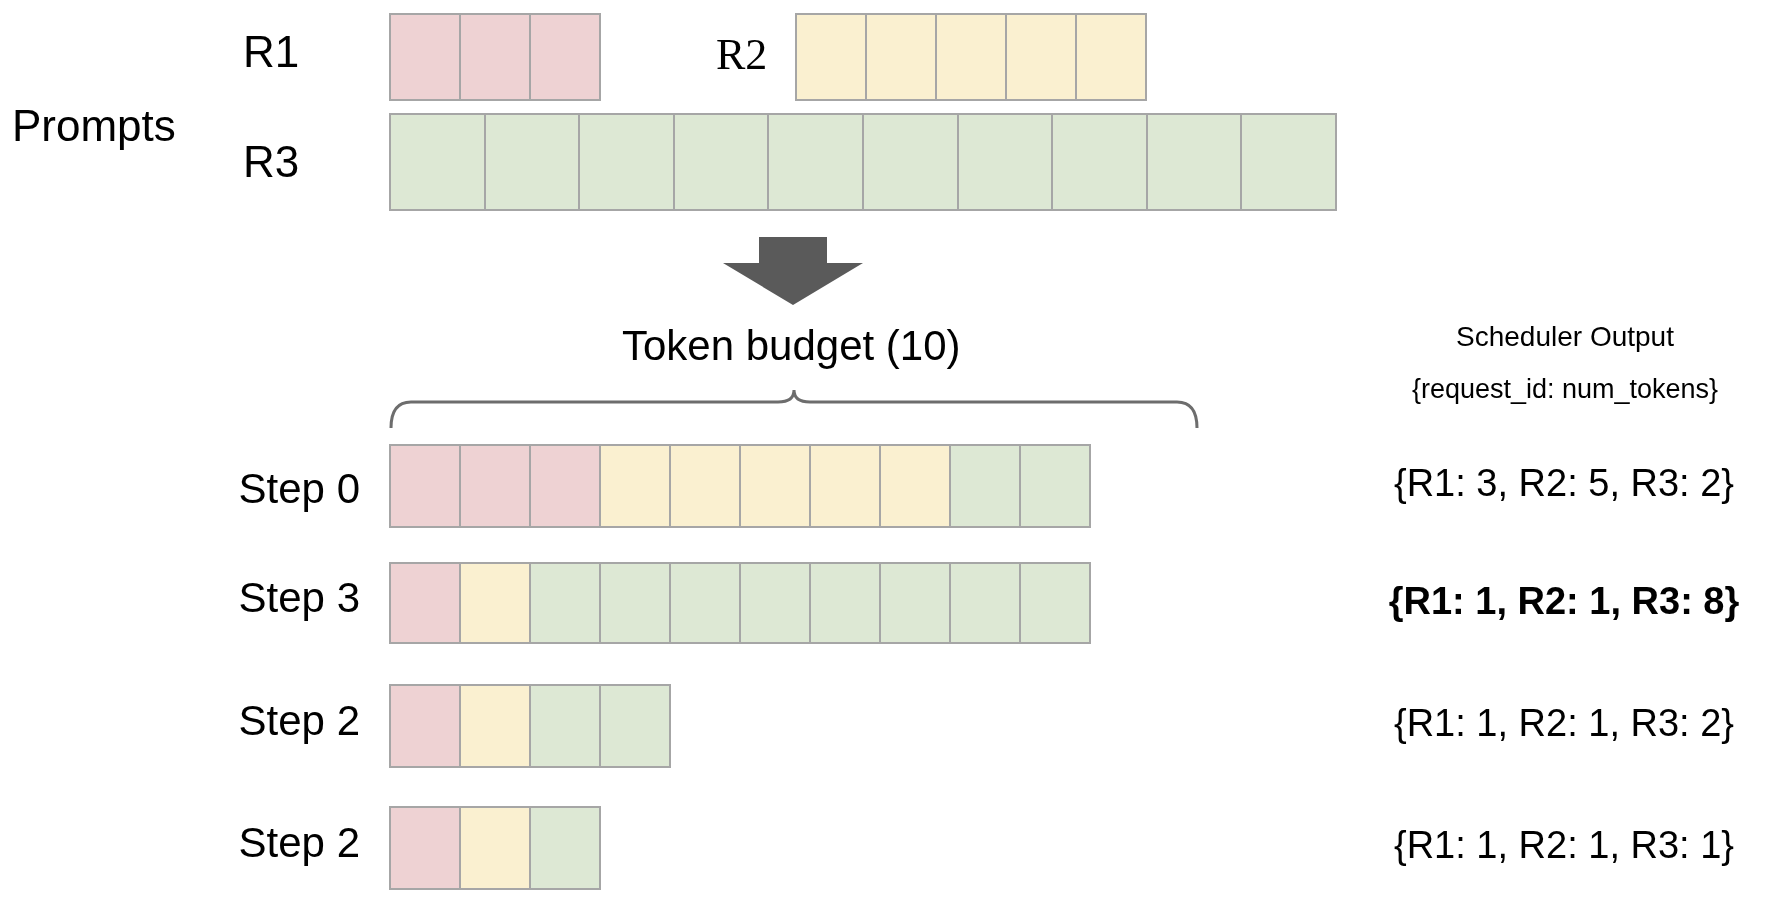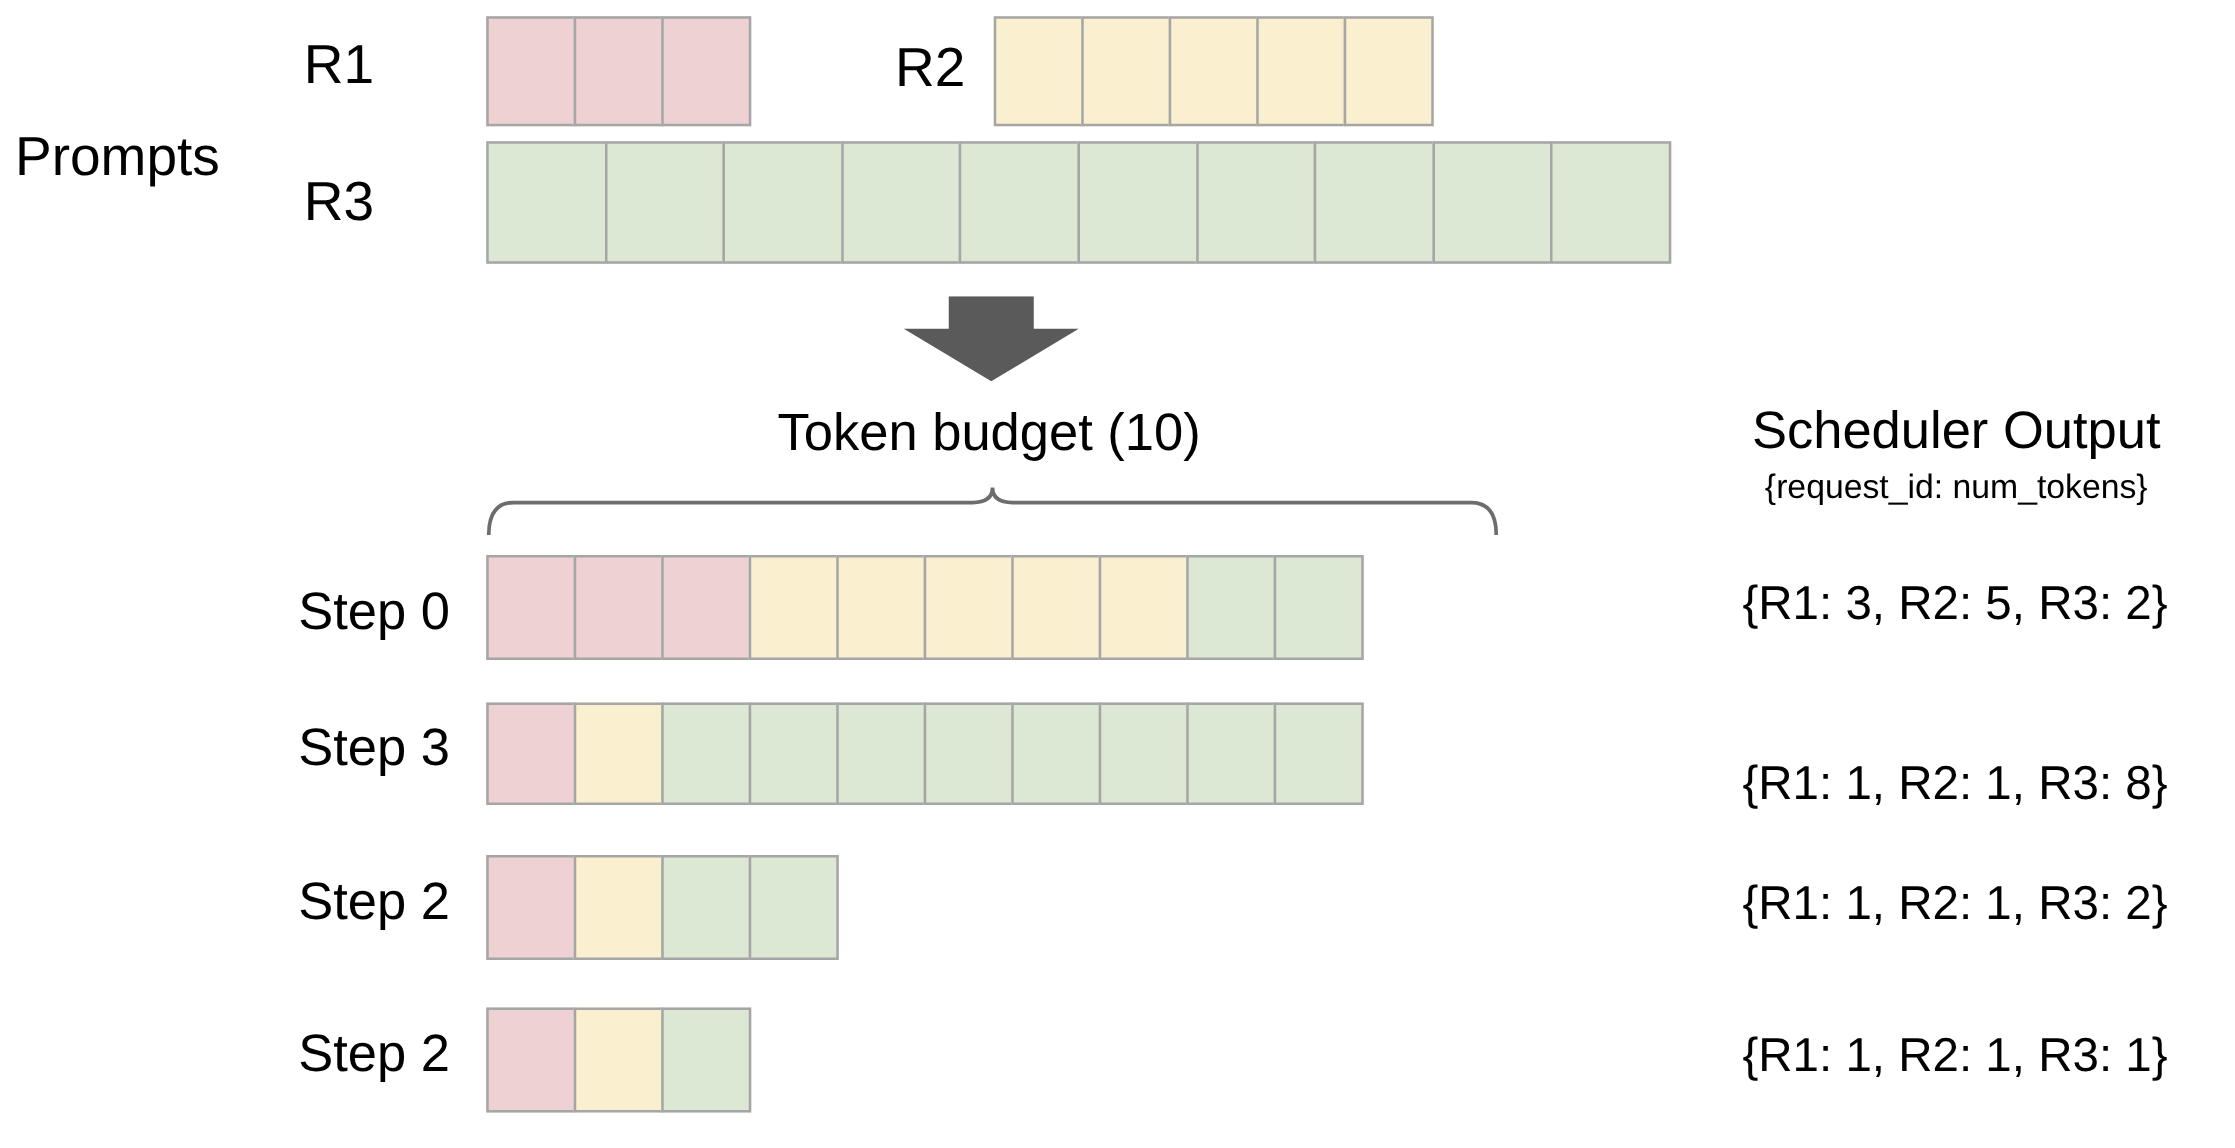--- a/index.html
+++ b/index.html
@@ -35,21 +35,21 @@
     line-height: 1;
     white-space: nowrap;
     text-align: right;
   }
   .title-budget {
     font-size: 42px;
     line-height: 1;
     white-space: nowrap;
   }
   .title-sched {
-    font-size: 42px;
+    font-size: 28px;
     line-height: 1;
     white-space: nowrap;
     text-align: center;
   }
   .subtitle-sched {
     font-size: 27px;
     line-height: 1;
     white-space: nowrap;
     text-align: center;
   }
@@ -84,21 +84,21 @@
 <div class="abs label-prompts" style="left:12px; top:88px;margin-top:16px;">Prompts</div>
 
 <div class="abs label" style="left:243px; top:30px;">R1</div>
 
 <div class="abs token-row" id="row-prompt-r1" style="left:389px; top:13px; height:88px;">
     <div class="cell" style="width: 72px; background: rgb(238, 210, 211);"></div>
     <div class="cell" style="width: 72px; background: rgb(238, 210, 211);"></div>
     <div class="cell" style="width: 72px; background: rgb(238, 210, 211);"></div>
   </div>
 
-<div class="abs label" style="left:716px; top:33px;">R2</div>
+<div class="abs label" style="left:716px; top:33px;font-family:Liberation Serif, serif;">R2</div>
 
 <div class="abs token-row" id="row-prompt-r2" style="left:795px; top:13px; height:88px;">
     <div class="cell" style="width: 72px; background: rgb(250, 240, 208);"></div>
     <div class="cell" style="width: 72px; background: rgb(250, 240, 208);"></div>
     <div class="cell" style="width: 72px; background: rgb(250, 240, 208);"></div>
     <div class="cell" style="width: 72px; background: rgb(250, 240, 208);"></div>
     <div class="cell" style="width: 72px; background: rgb(250, 240, 208);"></div>
   </div>
 
 <div class="abs label" style="left:243px; top:140px;">R3</div>
@@ -155,21 +155,21 @@
     <div class="cell" style="width: 72px; background: rgb(250, 240, 208);"></div>
     <div class="cell" style="width: 72px; background: rgb(221, 232, 212);"></div>
     <div class="cell" style="width: 72px; background: rgb(221, 232, 212);"></div>
     <div class="cell" style="width: 72px; background: rgb(221, 232, 212);"></div>
     <div class="cell" style="width: 72px; background: rgb(221, 232, 212);"></div>
     <div class="cell" style="width: 72px; background: rgb(221, 232, 212);"></div>
     <div class="cell" style="width: 72px; background: rgb(221, 232, 212);"></div>
     <div class="cell" style="width: 72px; background: rgb(221, 232, 212);"></div>
     <div class="cell" style="width: 72px; background: rgb(221, 232, 212);"></div>
   </div>
-<div class="abs output-line" style="left:1340px; top:608px; width:448px;">{R1: 1, R2: 1, R3: 8}</div>
+<div class="abs output-line" style="left:1340px; top:582px; width:448px;font-weight:bold;">{R1: 1, R2: 1, R3: 8}</div>
 
 <div class="abs label-step" style="left:150px; top:700px; width:210px;">Step 2</div>
 <div class="abs token-row" id="row-step-2" style="left:389px; top:684px; height:84px;">
     <div class="cell" style="width: 72px; background: rgb(238, 210, 211);"></div>
     <div class="cell" style="width: 72px; background: rgb(250, 240, 208);"></div>
     <div class="cell" style="width: 72px; background: rgb(221, 232, 212);"></div>
     <div class="cell" style="width: 72px; background: rgb(221, 232, 212);"></div>
   </div>
 <div class="abs output-line" style="left:1340px; top:704px; width:448px;">{R1: 1, R2: 1, R3: 2}</div>
 

